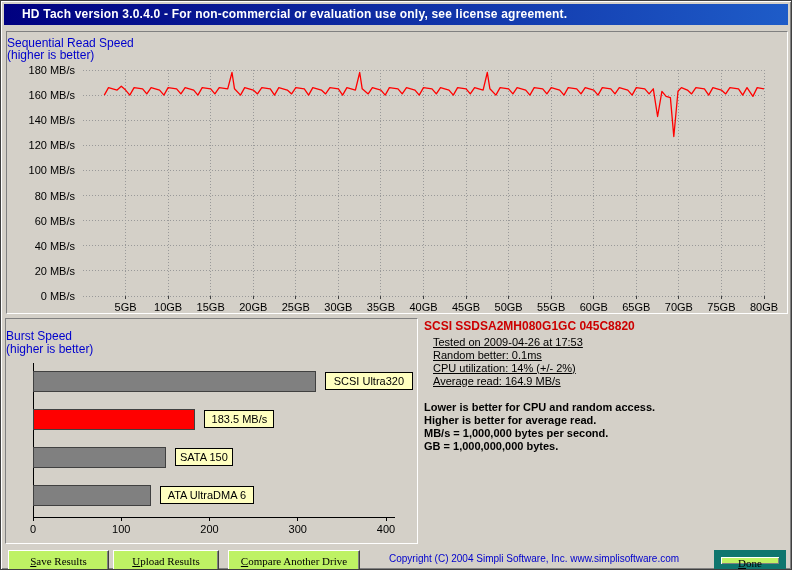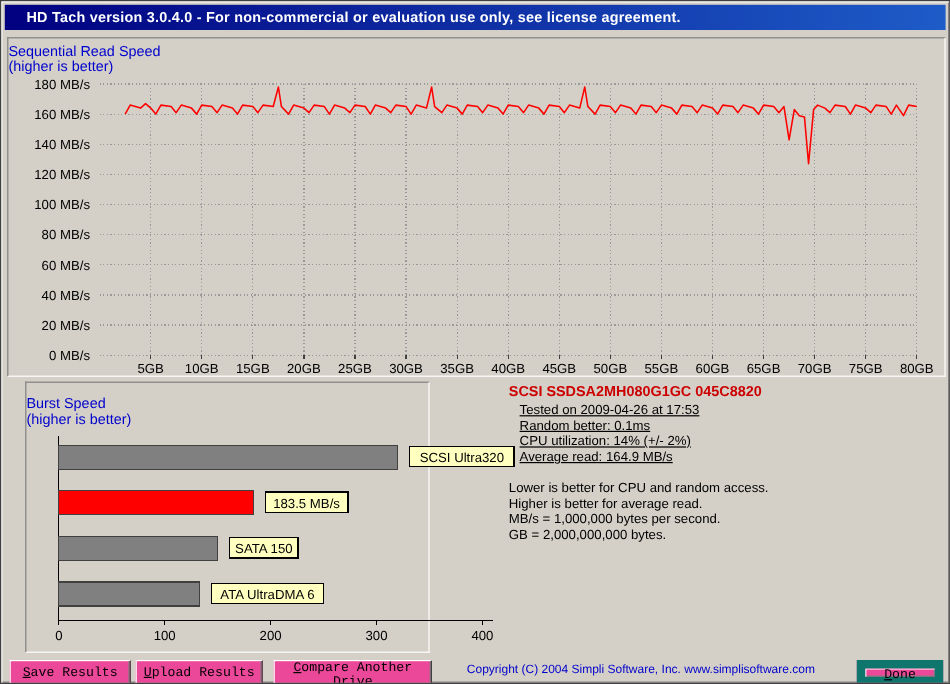--- a/index.html
+++ b/index.html
@@ -16,40 +16,40 @@
     color:#ffffff;font-size:12px;font-weight:bold;line-height:21px;
     padding-left:18px;letter-spacing:0.2px;box-sizing:border-box;
     white-space:nowrap;overflow:hidden;
   }
   .panel{
     position:absolute;background:#d4d0c8;
     border:1px solid;border-color:#808080 #ffffff #ffffff #808080;
     box-sizing:border-box;
   }
   #seq-panel{left:5px;top:30px;width:782px;height:283px;}
-  #burst-panel{left:20px;top:317px;width:337px;height:226px;}
+  #burst-panel{left:4px;top:317px;width:413px;height:226px;}
   .chart-title,.chart-subtitle{
     position:absolute;left:0;width:100%;text-align:left;
     color:#0000cc;font-size:12px;line-height:12px;
   }
   #seq-panel .chart-title{top:5px;}
   #seq-panel .chart-subtitle{top:17px;}
   #burst-panel .chart-title{top:11px;}
   #burst-panel .chart-subtitle{top:24px;}
   #seq-chart{position:absolute;left:1px;top:30px;}
   #burst-chart{position:absolute;left:1px;top:36px;}
   svg text{font-family:"Liberation Sans",sans-serif;}
   .info{position:absolute;left:423px;top:318px;width:364px;font-size:11px;color:#000;}
   .info .model{color:#cc0000;font-weight:bold;font-size:12px;margin-bottom:3px;white-space:nowrap;}
   .info .detail{margin-left:9px;line-height:13px;text-decoration:underline;}
-  .info .notes{margin-top:13px;}
+  .info .notes{margin-top:13px;font-weight:bold;}
   .info .note{line-height:13px;}
   .btn{
-    position:absolute;top:549px;height:21px;background:#ec4899;
-    font-family:Liberation Mono, monospace;font-size:11px;color:#000;
+    position:absolute;top:549px;height:21px;background:#bef264;
+    font-family:Liberation Serif, serif;font-size:11px;color:#000;
     border:1px solid;border-color:#ffffff #404040 #404040 #ffffff;
     box-shadow: inset -1px -1px 0 #808080;
     padding:0;cursor:default;box-sizing:border-box;
   }
   #btn-save{left:7px;width:101px;}
   #btn-upload{left:112px;width:106px;}
   #btn-compare{left:227px;width:132px;}
   #btn-done{
     left:713px;width:72px;
     border:7px solid #0f766e;
@@ -176,21 +176,21 @@
   <div class="info">
     <div class="model">SCSI SSDSA2MH080G1GC 045C8820</div>
     <div class="detail">Tested on 2009-04-26 at 17:53</div>
     <div class="detail">Random better: 0.1ms</div>
     <div class="detail">CPU utilization: 14% (+/- 2%)</div>
     <div class="detail">Average read: 164.9 MB/s</div>
     <div class="notes">
       <div class="note">Lower is better for CPU and random access.</div>
       <div class="note">Higher is better for average read.</div>
       <div class="note">MB/s = 1,000,000 bytes per second.</div>
-      <div class="note">GB = 2,000,000,000 bytes.</div>
+      <div class="note">GB = 1,000,000,000 bytes.</div>
     </div>
   </div>
 
   <button class="btn accel" id="btn-save"><u>S</u>ave Results</button>
   <button class="btn accel" id="btn-upload"><u>U</u>pload Results</button>
   <button class="btn accel" id="btn-compare"><u>C</u>ompare Another Drive</button>
   <div class="copyright">Copyright (C) 2004 Simpli Software, Inc. www.simplisoftware.com</div>
   <button class="btn accel" id="btn-done"><u>D</u>one</button>
 
 </div>

